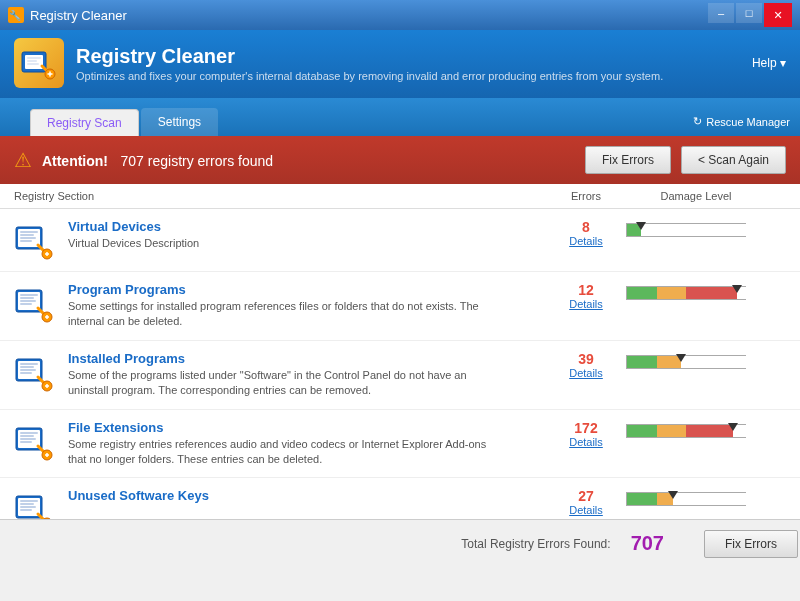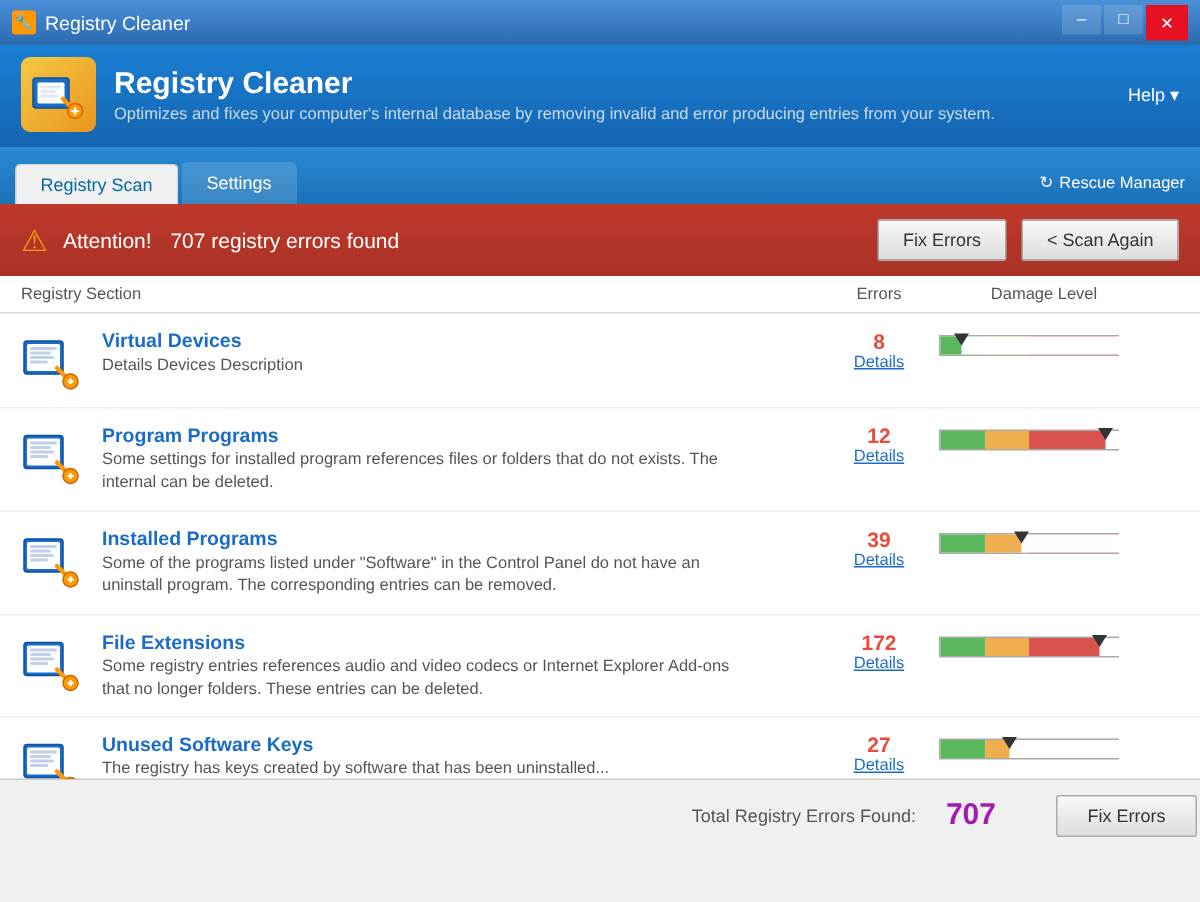--- a/index.html
+++ b/index.html
@@ -52,24 +52,25 @@
     .tabs { display: flex; align-items: flex-end; gap: 2px; }
     .tab {
       padding: 6px 16px;
       cursor: pointer;
       font-size: 12px;
       border-radius: 4px 4px 0 0;
       border: 1px solid transparent;
     }
     .tab.active {
       background: #f0f0f0;
-      color: #0369a1;
+      color: #8b5cf6;
       border-color: #ccc;
       border-bottom: none;
       font-weight: normal;
+      margin-left: 20px;
     }
     .tab.inactive {
       background: rgba(255,255,255,0.15);
       color: white;
     }
     .rescue-manager {
       color: white;
       font-size: 11px;
       display: flex;
       align-items: center;
@@ -227,21 +228,21 @@
   </div>
   <div class="rescue-manager">
     <span>↻</span>
     <span>Rescue Manager</span>
   </div>
 </div>
 
 <div class="alert-bar">
   <span class="alert-icon">⚠</span>
   <span class="alert-text">
-    <span style="font-weight:normal; color:white;">Attention!</span>
+    <span style="font-weight:bold; color:white;">Attention!</span>
     &nbsp;
     <span style="font-weight:normal; color:white; font-size:14px;">707 registry errors found</span>
   </span>
   <button class="action-btn">Fix Errors</button>
   <button class="action-btn">&lt; Scan Again</button>
 </div>
 
 <div class="col-headers">
   <div class="col-section">Registry Section</div>
   <div class="col-errors">Errors</div>
@@ -257,21 +258,21 @@
       <rect x="6" y="13" width="14" height="2" rx="1" fill="#c0d0e8"></rect>
       <rect x="6" y="16" width="16" height="2" rx="1" fill="#c0d0e8"></rect>
       <rect x="6" y="19" width="12" height="2" rx="1" fill="#c0d0e8"></rect>
       <path d="M24 24 L33 33" stroke="#f90" stroke-width="3" stroke-linecap="round"></path>
       <circle cx="33" cy="33" r="5" fill="#f90" stroke="#cc6600" stroke-width="1"></circle>
       <line x1="31" y1="33" x2="35" y2="33" stroke="white" stroke-width="1.5"></line>
       <line x1="33" y1="31" x2="33" y2="35" stroke="white" stroke-width="1.5"></line>
     </svg></div>
       <div class="item-body">
         <div class="item-title">Virtual Devices</div>
-        <div class="item-desc">Details Devices Description</div>
+        <div class="item-desc">Virtual Devices Description</div>
       </div>
       <div class="item-right">
         <span class="item-errors">8</span>
         <a class="item-details" href="#">Details</a>
       </div>
       <div class="item-damage">
         <div class="damage-bar-container">
           <div class="damage-seg" style="width: 30px; background: rgb(92, 184, 92);"></div>
           <div class="damage-seg" style="width: 30px; background: rgb(240, 173, 78);"></div>
           <div class="damage-seg" style="width: 60px; background: rgb(217, 83, 79);"></div>
@@ -381,21 +382,20 @@
       <rect x="6" y="13" width="14" height="2" rx="1" fill="#c0d0e8"></rect>
       <rect x="6" y="16" width="16" height="2" rx="1" fill="#c0d0e8"></rect>
       <rect x="6" y="19" width="12" height="2" rx="1" fill="#c0d0e8"></rect>
       <path d="M24 24 L33 33" stroke="#f90" stroke-width="3" stroke-linecap="round"></path>
       <circle cx="33" cy="33" r="5" fill="#f90" stroke="#cc6600" stroke-width="1"></circle>
       <line x1="31" y1="33" x2="35" y2="33" stroke="white" stroke-width="1.5"></line>
       <line x1="33" y1="31" x2="33" y2="35" stroke="white" stroke-width="1.5"></line>
     </svg></div>
       <div class="item-body">
         <div class="item-title">Unused Software Keys</div>
-        <div class="item-desc">The registry has keys created by software that has been uninstalled...</div>
       </div>
       <div class="item-right">
         <span class="item-errors">27</span>
         <a class="item-details" href="#">Details</a>
       </div>
       <div class="item-damage">
         <div class="damage-bar-container">
           <div class="damage-seg" style="width: 30px; background: rgb(92, 184, 92);"></div>
           <div class="damage-seg" style="width: 30px; background: rgb(240, 173, 78);"></div>
           <div class="damage-seg" style="width: 60px; background: rgb(217, 83, 79);"></div>

